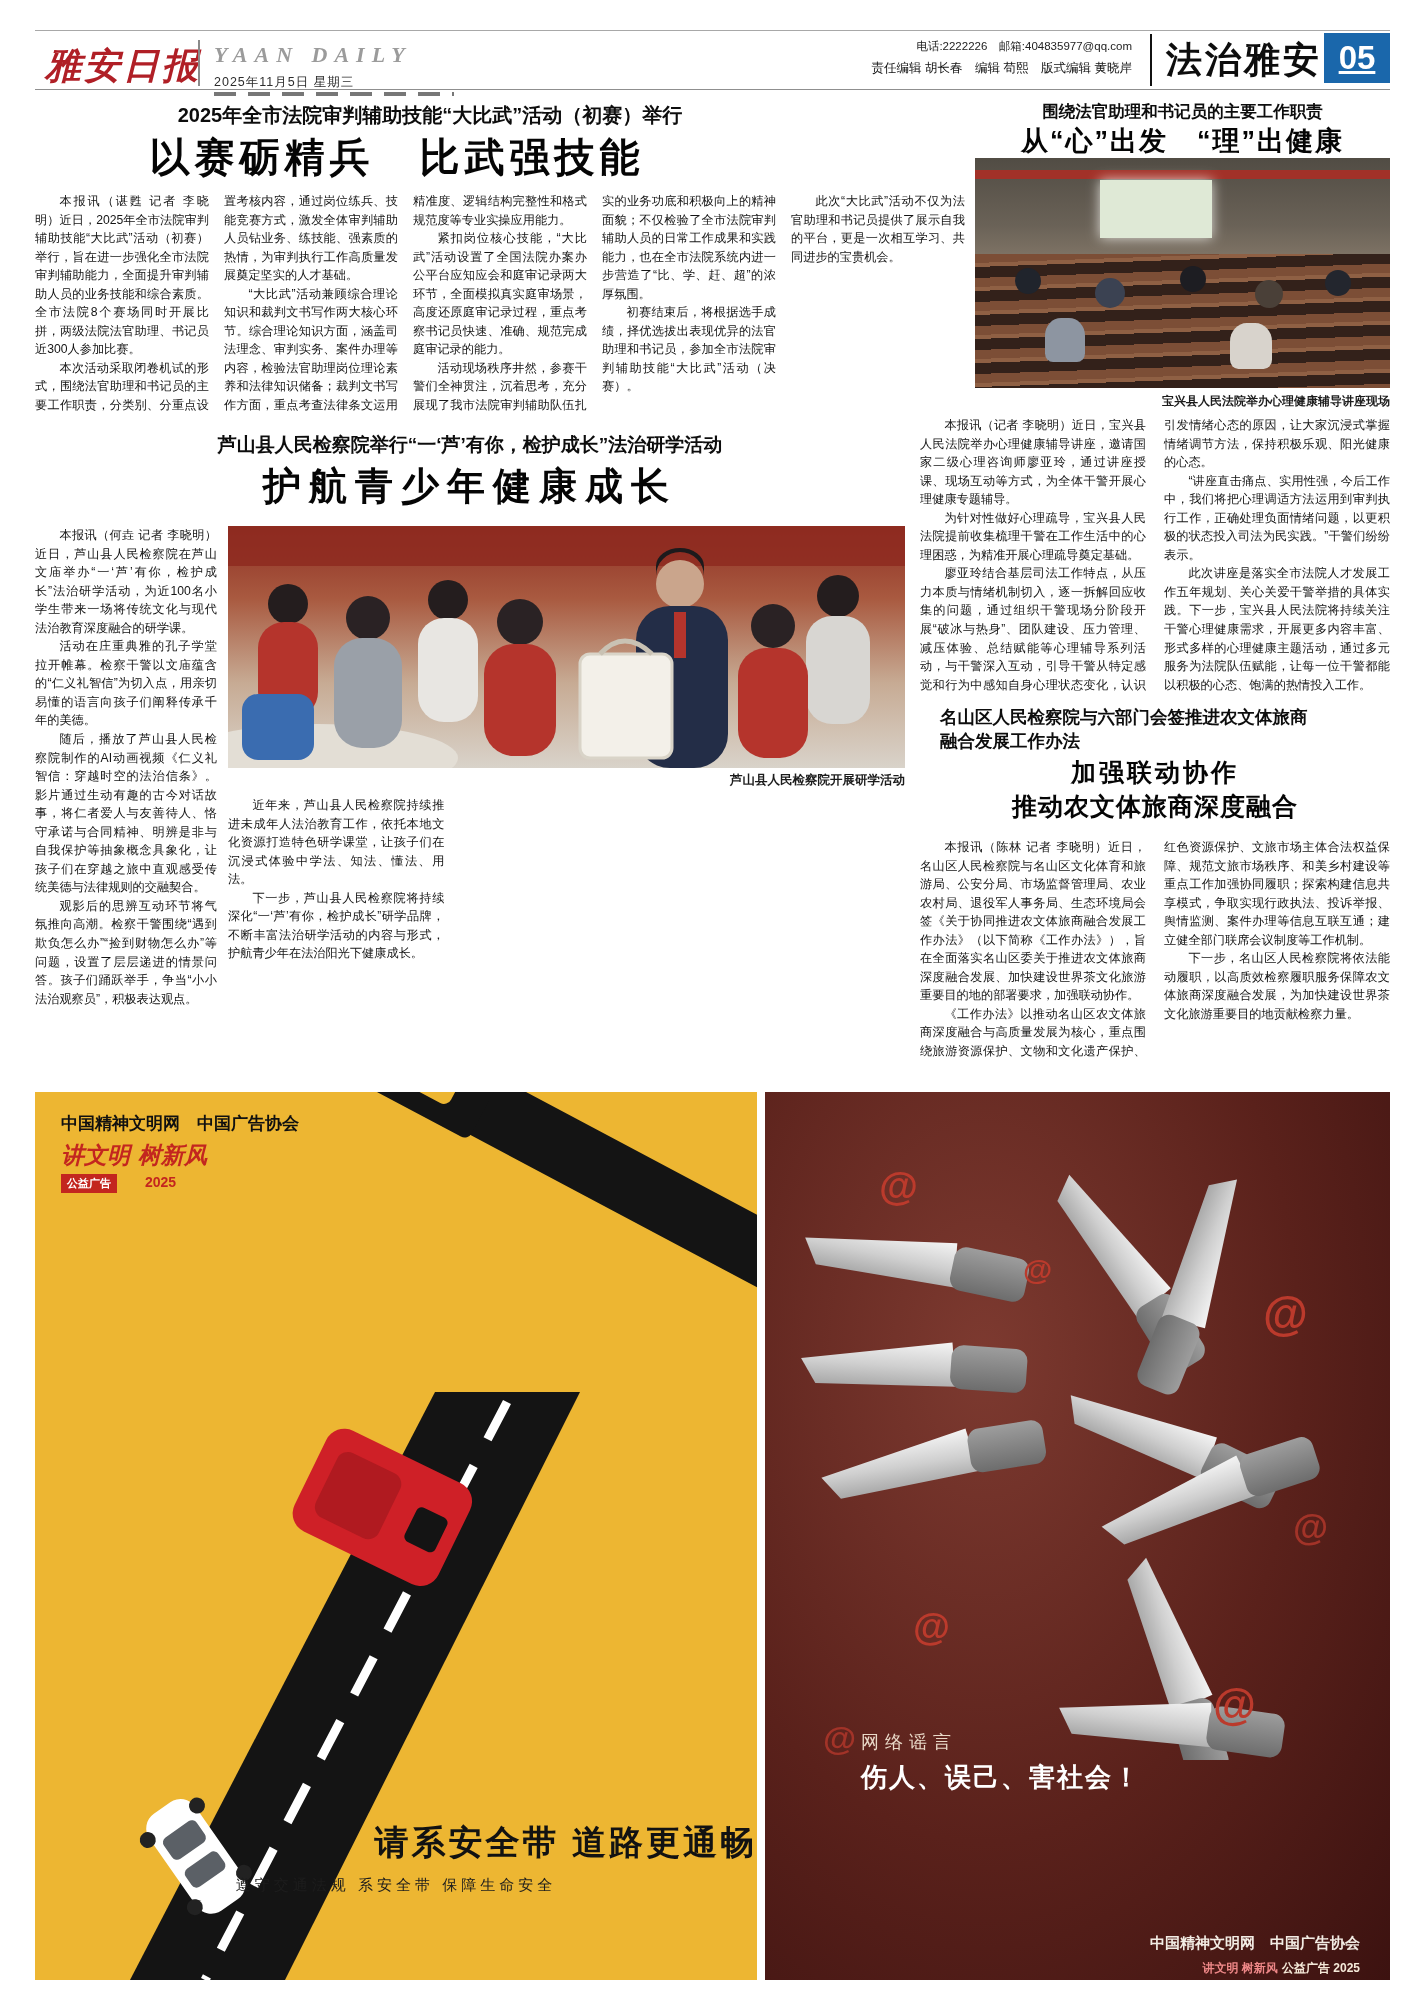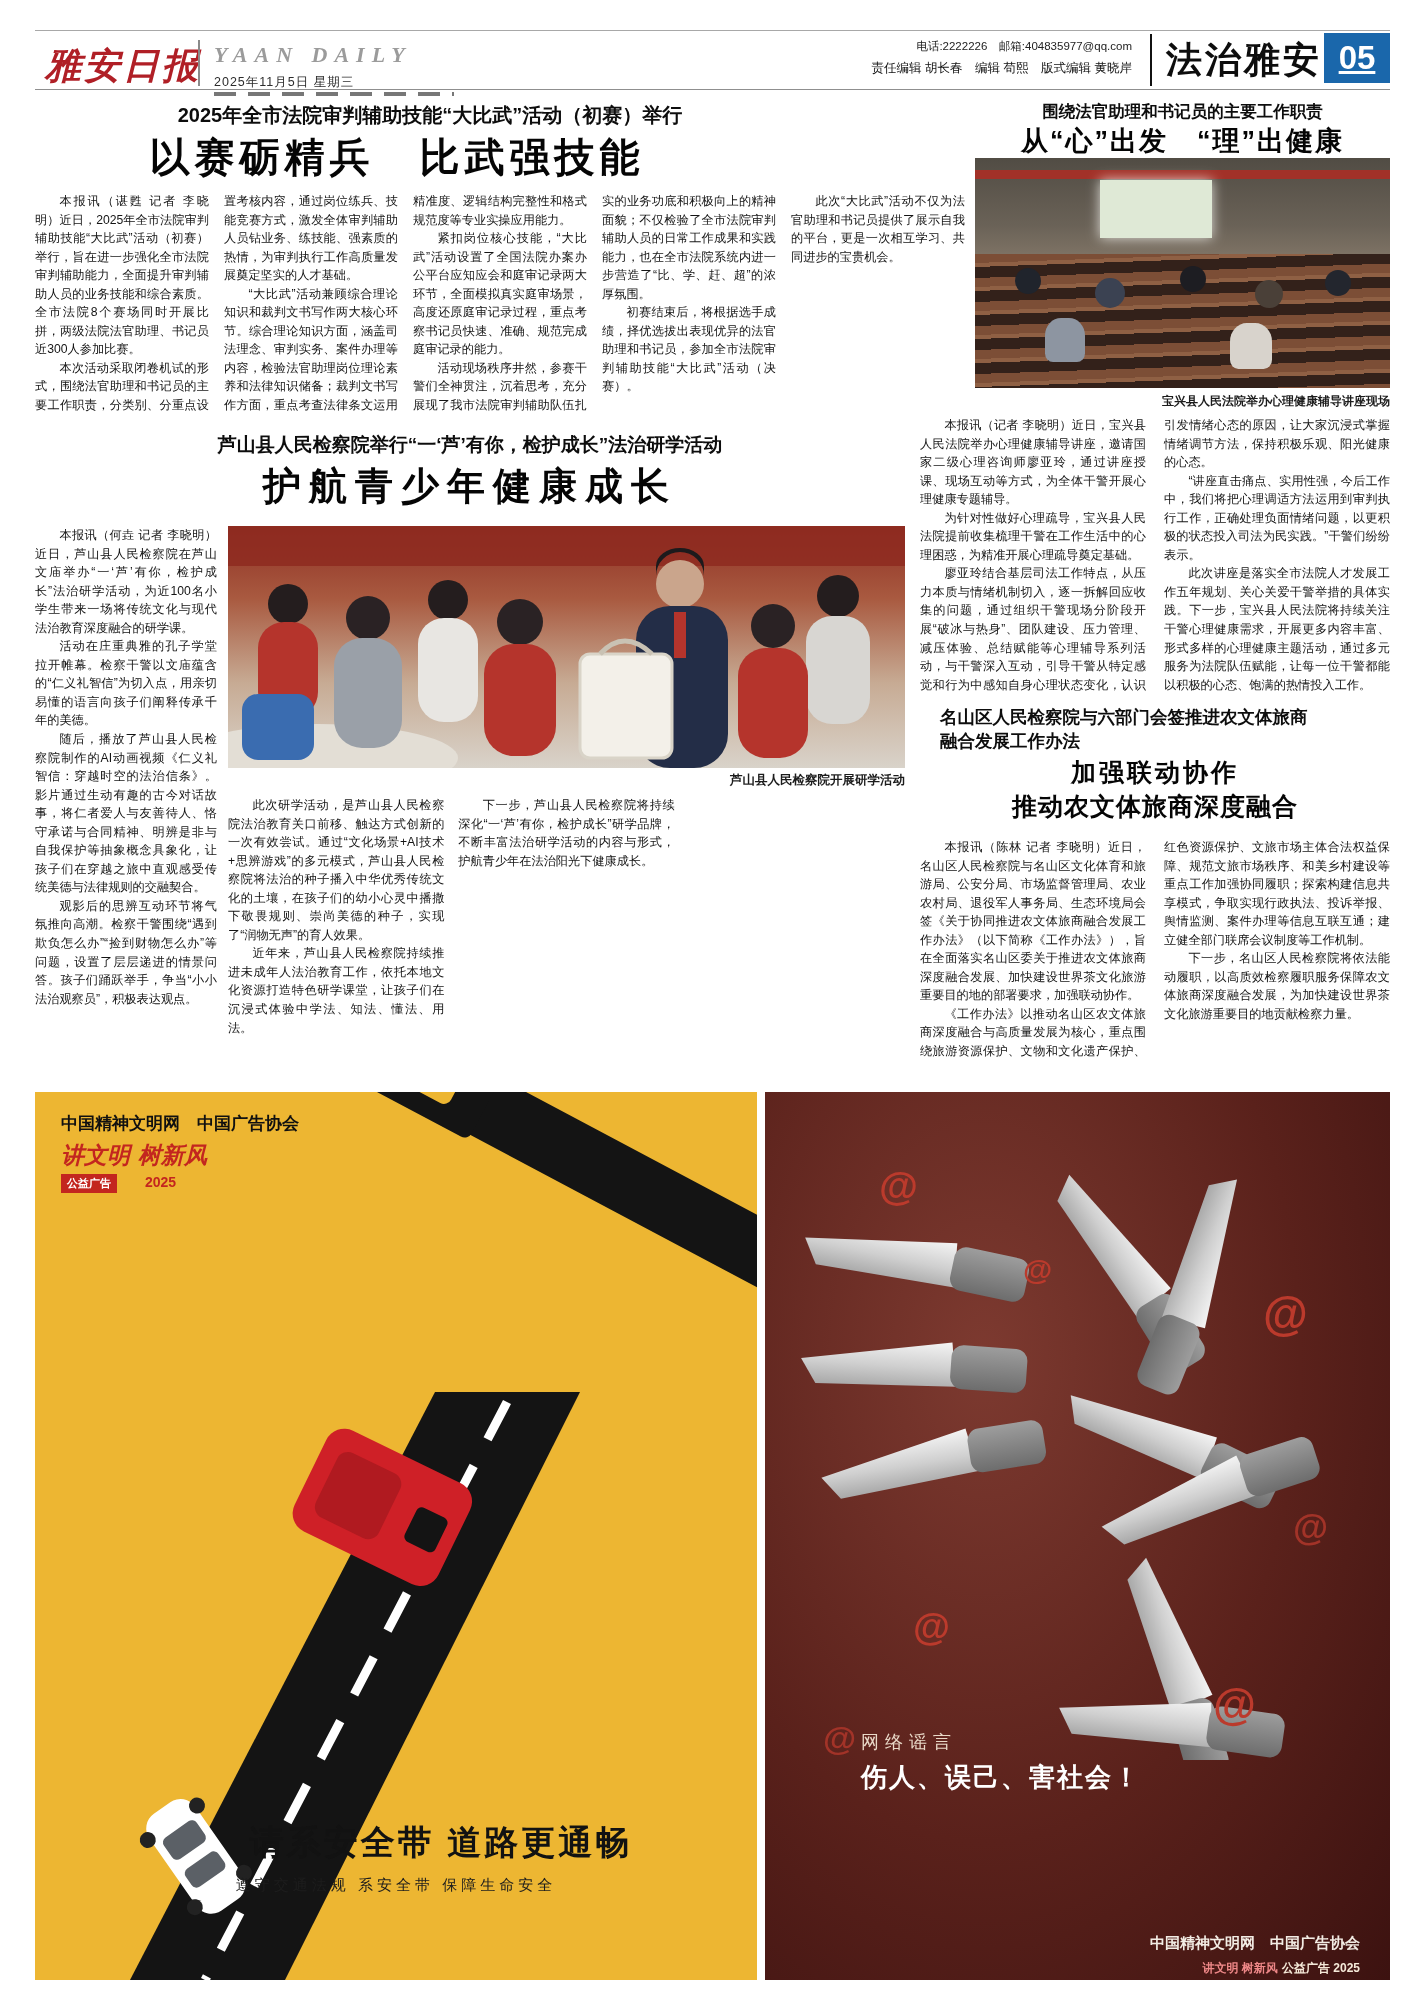--- a/index.html
+++ b/index.html
@@ -62,22 +62,22 @@
   .ms-title2{left:920px;top:790px;width:470px;font-size:25px;letter-spacing:1px;}
   .ms-body{left:920px;top:838px;width:470px;height:226px;column-count:2;column-gap:18px;}
   
   .ad-left{left:35px;top:1092px;width:722px;height:888px;background:#edb632;overflow:hidden;}
   .ad1-header{position:absolute;left:26px;top:20px;font-size:17px;font-weight:bold;color:#101010;}
   .ad1-logo1{position:absolute;left:26px;top:48px;font-family:"DejaVu Serif",serif;font-style:italic;
              font-weight:900;font-size:23px;color:#c3261f;}
   .ad1-logo2{position:absolute;left:26px;top:82px;font-size:11px;color:#fff;background:#c3261f;
              padding:2px 6px;font-weight:bold;}
   .ad1-logo3{position:absolute;left:110px;top:82px;font-size:14px;color:#c3261f;font-weight:900;}
-  .ad1-slogan{position:absolute;left:0;top:728px;width:100%;text-align:center;
-              font-size:34px;font-weight:900;color:#121212;letter-spacing:3px;padding-left:45px;}
+  .ad1-slogan{position:absolute;left:0;top:728px;width:100%;text-align:right;
+              font-size:34px;font-weight:900;color:#121212;letter-spacing:3px;}
   .ad1-sub{position:absolute;left:0;top:784px;width:100%;text-align:center;
            font-size:15px;font-weight:normal;color:#1d1d1d;letter-spacing:4px;}
   .ad-right{left:765px;top:1092px;width:625px;height:888px;overflow:hidden;
             background:radial-gradient(ellipse at 35% 30%, #7d3a30 0%, #5a211b 55%, #3c1210 100%);}
   .ad2-label{position:absolute;left:96px;top:638px;font-size:18px;color:#e9d9c8;letter-spacing:6px;}
   .ad2-slogan{position:absolute;left:96px;top:668px;font-size:26px;font-weight:900;color:#ffffff;letter-spacing:2px;}
   .ad2-footer{position:absolute;right:30px;top:842px;font-size:15px;font-weight:bold;color:#f2ece4;}
   .ad2-logo{position:absolute;right:30px;top:868px;font-size:12px;color:#e88;
             font-family:"DejaVu Serif",serif;font-style:italic;font-weight:bold;}
   .ad2-logo span{color:#f5e9d8;font-style:normal;font-family:"Liberation Sans",sans-serif;}
@@ -156,21 +156,20 @@
       <rect x="446" y="86" width="12" height="46" fill="#b5342c"></rect>
 
       <rect x="352" y="128" width="92" height="104" rx="10" fill="#f3f0e9" stroke="#d9d4c8" stroke-width="3"></rect>
       <path d="M372 128 q24 -26 52 0" fill="none" stroke="#c9c2b4" stroke-width="5"></path>
 
       <rect x="14" y="168" width="72" height="66" rx="16" fill="#3a6cb0"></rect>
     </svg>
   </div>
   <div class="abs caption ls-caption">芦山县人民检察院开展研学活动</div>
   <div class="abs art-body ls-bottom">
-      <p>此次研学活动，是芦山县人民检察院法治教育关口前移、触达方式创新的一次有效尝试。通过“文化场景+AI技术+思辨游戏”的多元模式，芦山县人民检察院将法治的种子播入中华优秀传统文化的土壤，在孩子们的幼小心灵中播撒下敬畏规则、崇尚美德的种子，实现了“润物无声”的育人效果。</p>
       <p>近年来，芦山县人民检察院持续推进未成年人法治教育工作，依托本地文化资源打造特色研学课堂，让孩子们在沉浸式体验中学法、知法、懂法、用法。</p>
       <p>下一步，芦山县人民检察院将持续深化“一‘芦’有你，检护成长”研学品牌，不断丰富法治研学活动的内容与形式，护航青少年在法治阳光下健康成长。</p>
     </div>
 
   <div class="abs kicker bx-kicker">围绕法官助理和书记员的主要工作职责</div>
   <div class="abs headline bx-title">从“心”出发　“理”出健康</div>
   <div class="abs bx-photo">
     <div class="bxp-wall"></div>
     <div class="bxp-banner"></div>
     <div class="bxp-screen"></div>

